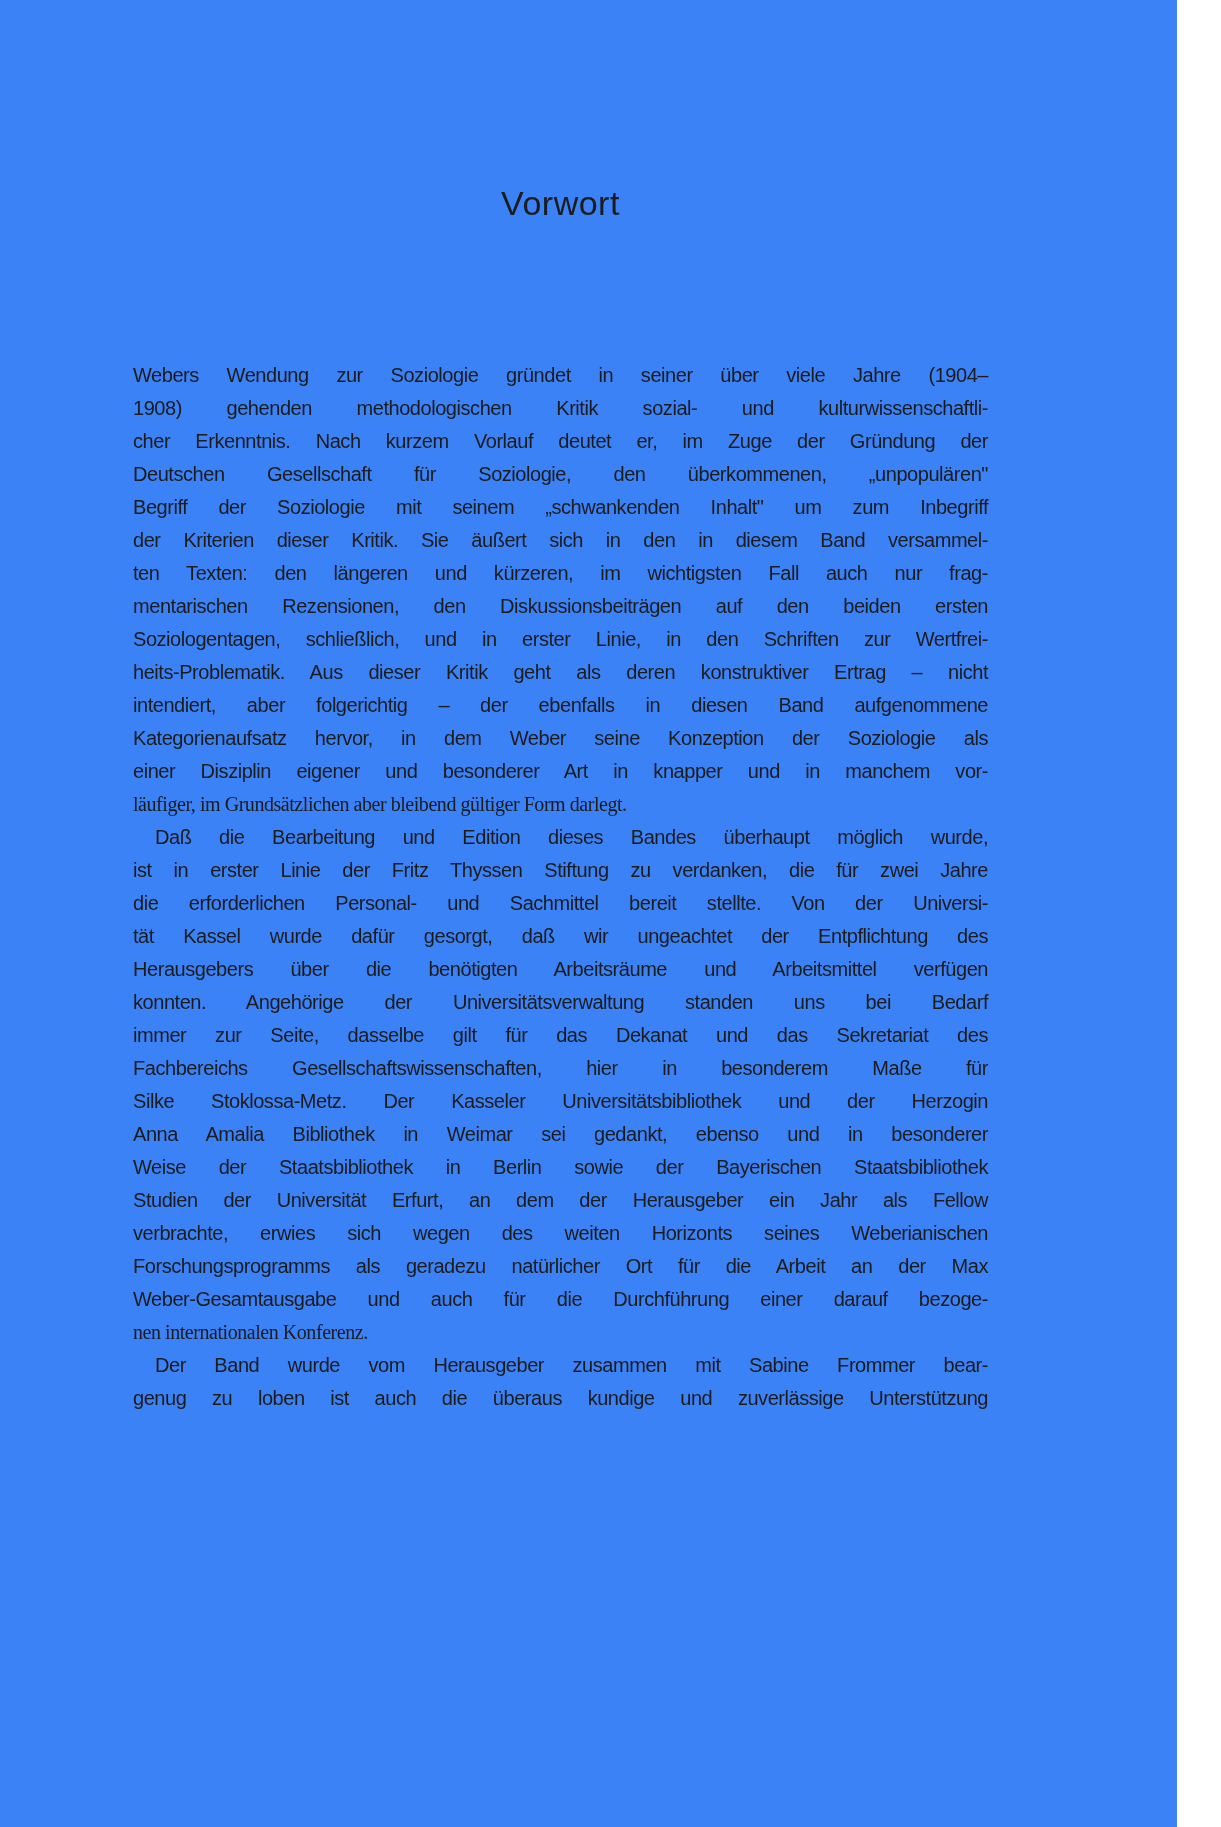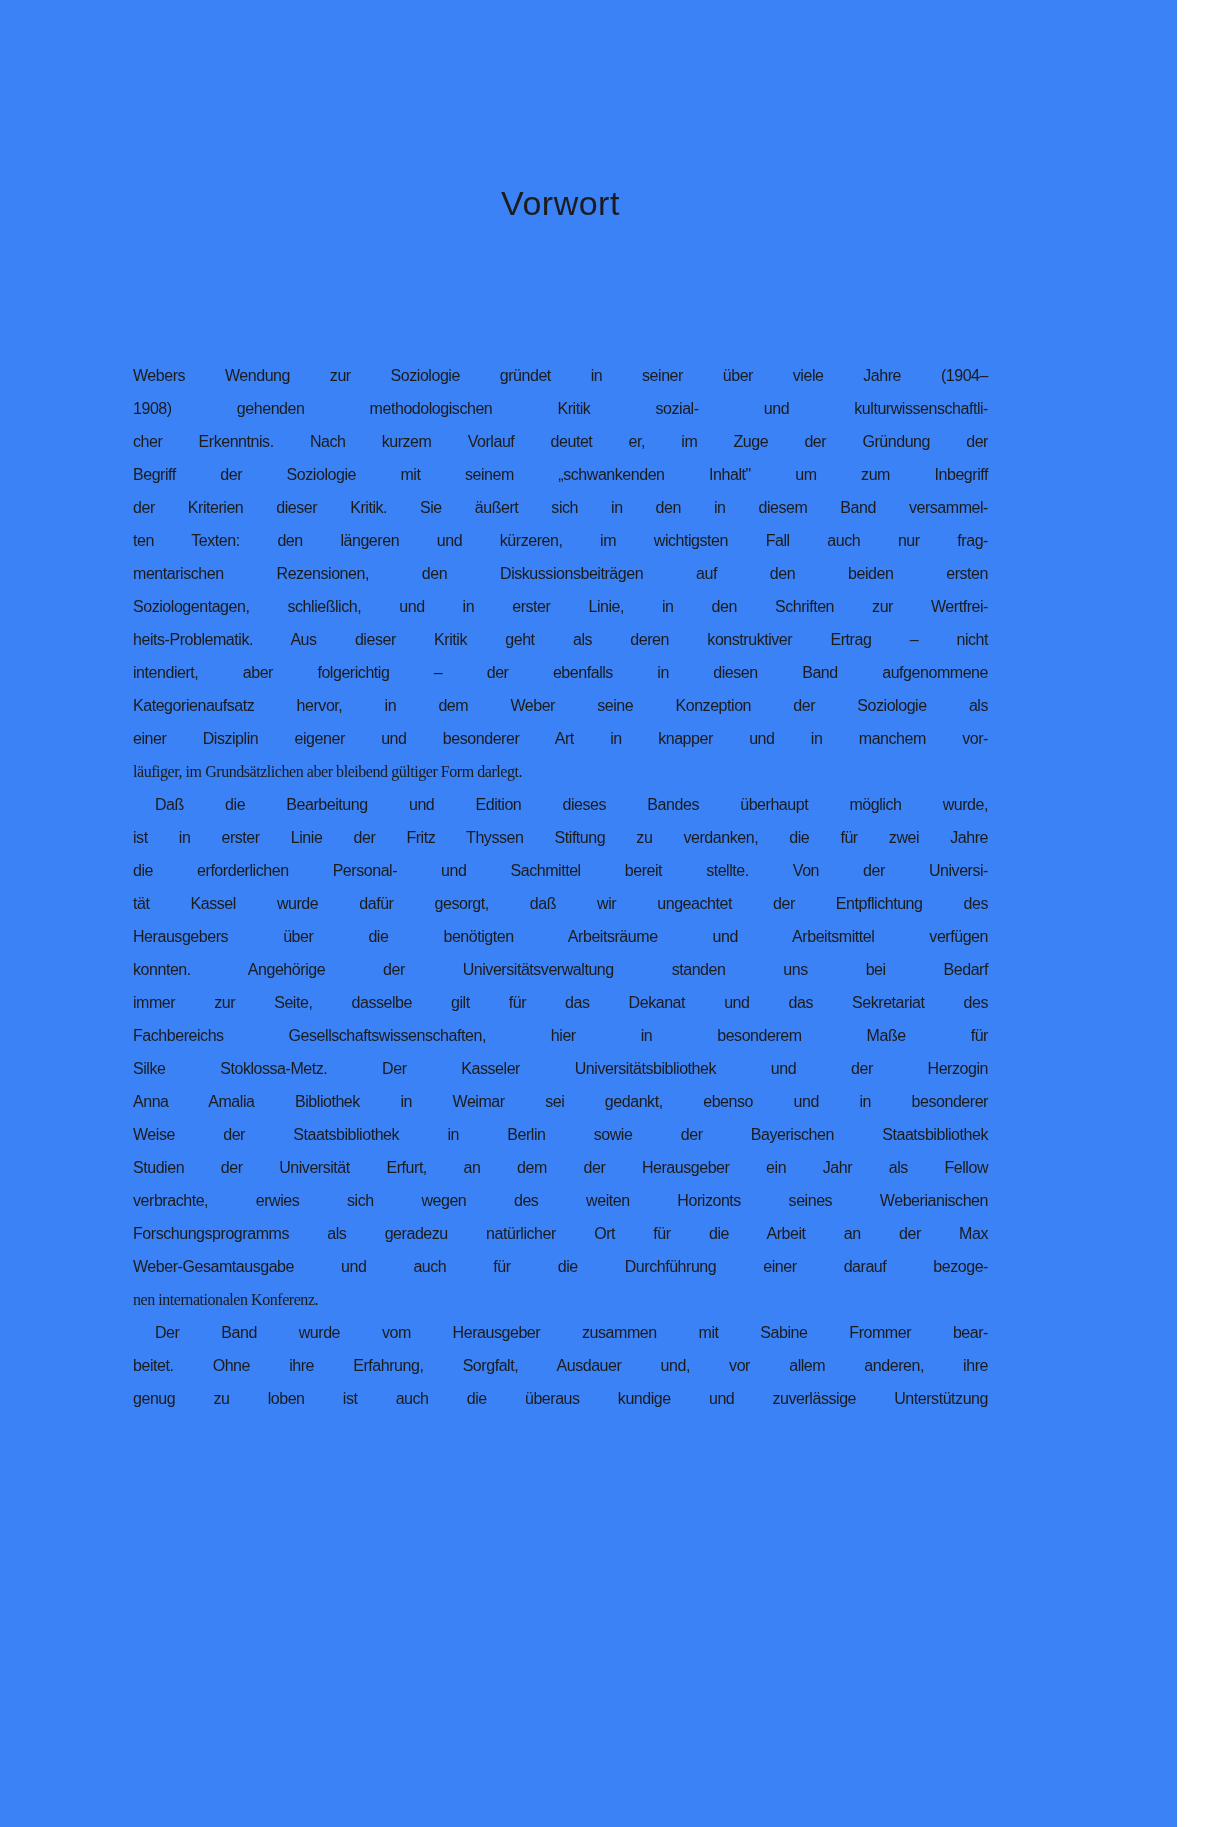--- a/index.html
+++ b/index.html
@@ -25,21 +25,21 @@
     font-size: 34px;
     font-weight: 400;
     letter-spacing: 0.5px;
     color: #1c1c1c;
   }
   .body-block {
     position: absolute;
     top: 359px;
     left: 133px;
     width: 855px;
-    font-size: 16px;
+    font-size: 20px;
     line-height: 33px;
     letter-spacing: -0.45px;
     color: #1c1c1c;
   }
   .line {
     text-align: justify;
     text-align-last: justify;
   }
   .line.last {
     text-align-last: left;
@@ -51,20 +51,21 @@
 </style>
 </head>
 <body>
 
 <div class="page">
   <h1 class="title">Vorwort</h1>
   <div class="body-block" id="body-block">
       <div class="line">Webers Wendung zur Soziologie gründet in seiner über viele Jahre (1904–</div>
       <div class="line">1908) gehenden methodologischen Kritik sozial- und kulturwissenschaftli-</div>
       <div class="line">cher Erkenntnis. Nach kurzem Vorlauf deutet er, im Zuge der Gründung der</div>
+      <div class="line">Deutschen Gesellschaft für Soziologie, den überkommenen, „unpopulären"</div>
       <div class="line">Begriff der Soziologie mit seinem „schwankenden Inhalt" um zum Inbegriff</div>
       <div class="line">der Kriterien dieser Kritik. Sie äußert sich in den in diesem Band versammel-</div>
       <div class="line">ten Texten: den längeren und kürzeren, im wichtigsten Fall auch nur frag-</div>
       <div class="line">mentarischen Rezensionen, den Diskussionsbeiträgen auf den beiden ersten</div>
       <div class="line">Soziologentagen, schließlich, und in erster Linie, in den Schriften zur Wertfrei-</div>
       <div class="line">heits-Problematik. Aus dieser Kritik geht als deren konstruktiver Ertrag – nicht</div>
       <div class="line">intendiert, aber folgerichtig – der ebenfalls in diesen Band aufgenommene</div>
       <div class="line">Kategorienaufsatz hervor, in dem Weber seine Konzeption der Soziologie als</div>
       <div class="line">einer Disziplin eigener und besonderer Art in knapper und in manchem vor-</div>
       <div class="line last">läufiger, im Grundsätzlichen aber bleibend gültiger Form darlegt.</div>
@@ -78,16 +79,15 @@
       <div class="line">Fachbereichs Gesellschaftswissenschaften, hier in besonderem Maße für</div>
       <div class="line">Silke Stoklossa-Metz. Der Kasseler Universitätsbibliothek und der Herzogin</div>
       <div class="line">Anna Amalia Bibliothek in Weimar sei gedankt, ebenso und in besonderer</div>
       <div class="line">Weise der Staatsbibliothek in Berlin sowie der Bayerischen Staatsbibliothek</div>
       <div class="line">Studien der Universität Erfurt, an dem der Herausgeber ein Jahr als Fellow</div>
       <div class="line">verbrachte, erwies sich wegen des weiten Horizonts seines Weberianischen</div>
       <div class="line">Forschungsprogramms als geradezu natürlicher Ort für die Arbeit an der Max</div>
       <div class="line">Weber-Gesamtausgabe und auch für die Durchführung einer darauf bezoge-</div>
       <div class="line last">nen internationalen Konferenz.</div>
       <div class="line indent">Der Band wurde vom Herausgeber zusammen mit Sabine Frommer bear-</div>
-      <div class="line">beitet. Ohne ihre Erfahrung, Sorgfalt, Ausdauer und, vor allem anderen, ihre</div>
       <div class="line">genug zu loben ist auch die überaus kundige und zuverlässige Unterstützung</div>
     </div>
 </div>
 
 </body></html>

